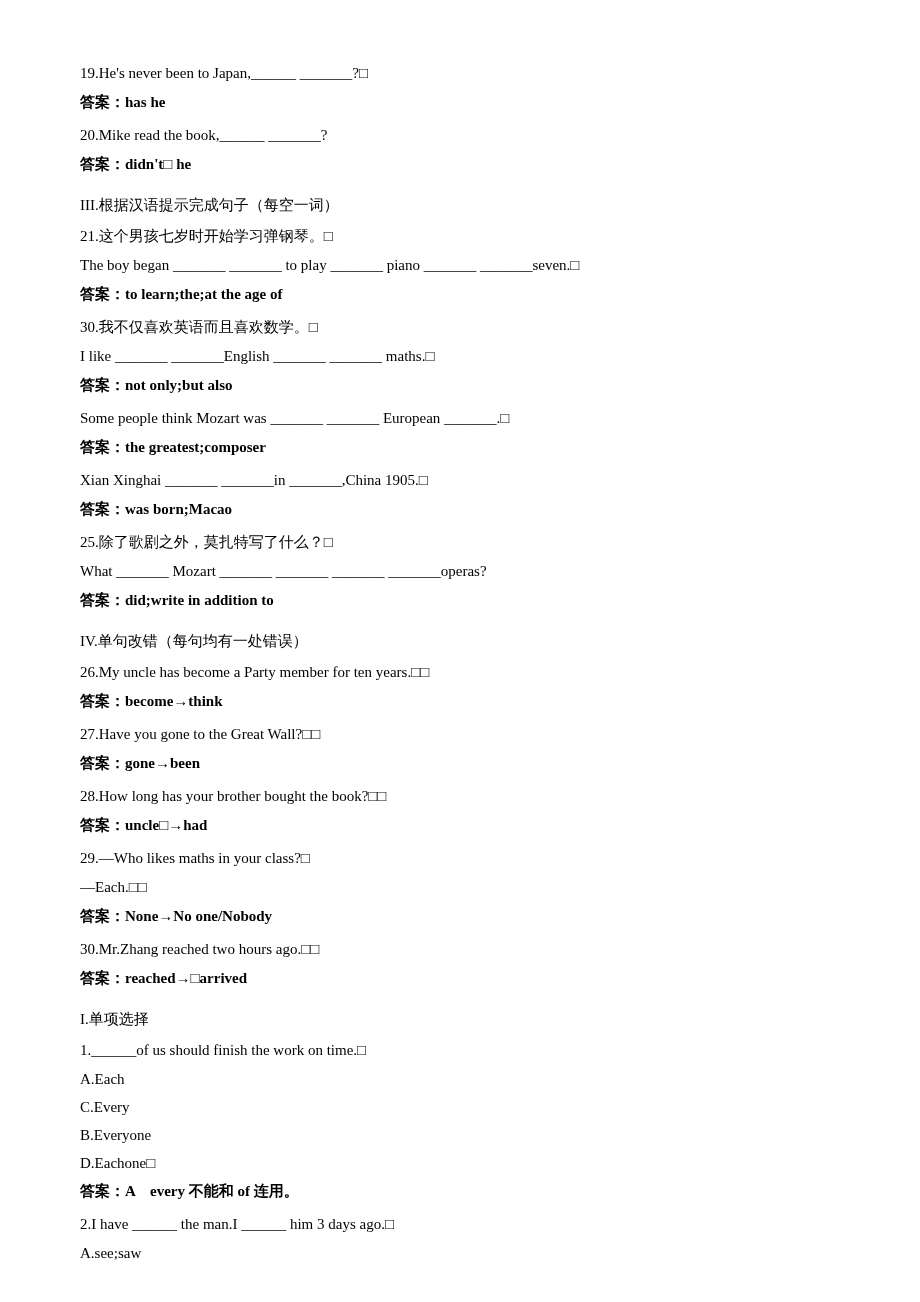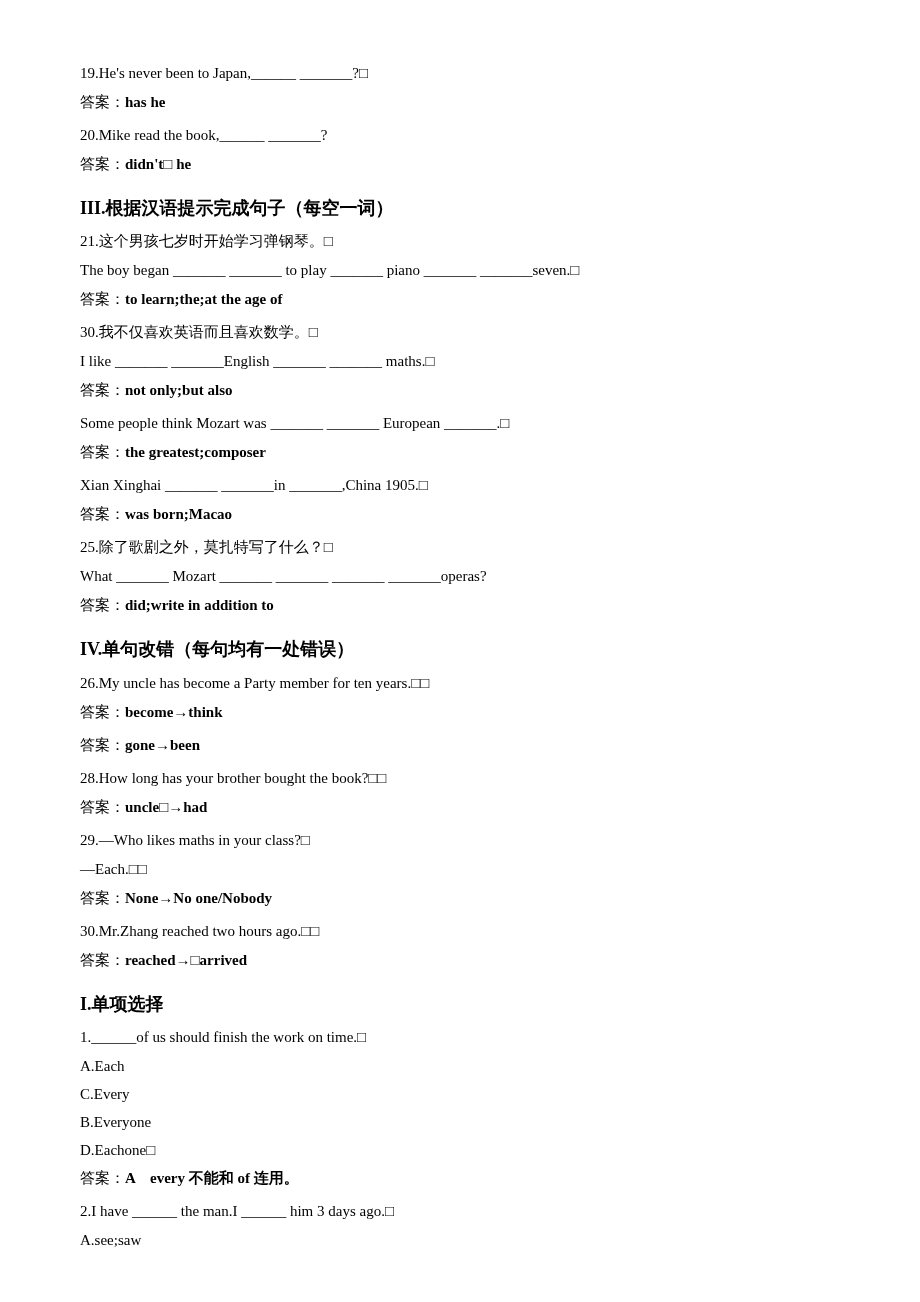--- a/index.html
+++ b/index.html
@@ -11,34 +11,34 @@
       background: #ffffff;
       font-family: "SimSun", "宋体", serif;
       font-size: 15px;
       color: #000000;
       width: 920px;
       min-height: 1302px;
       padding: 60px 80px 60px 80px;
       line-height: 1.8;
     }
     .section-title {
-      font-weight: bold;
-      font-size: 18px;
+      font-weight: normal;
+      font-size: 15px;
       margin-top: 14px;
       margin-bottom: 4px;
     }
     .question-line {
       margin-bottom: 2px;
     }
     .answer-line {
       font-weight: bold;
       margin-bottom: 6px;
     }
     .answer-label {
-      font-weight: normal;
+      font-weight: bold;
     }
     .option-line {
       margin-left: 0px;
       margin-bottom: 1px;
     }
   </style>
 </head>
 <body>
 
 <div>
@@ -109,20 +109,23 @@
     <span>IV.单句改错（每句均有一处错误）</span>
   </div>
 
   <div class="question-line">
     <span>26.My uncle has become a Party member for ten years.□□</span>
   </div>
   <div class="answer-line">
     <span class="answer-label">答案：</span><span>become→think</span>
   </div>
 
+  <div class="question-line">
+    <span>27.Have you gone to the Great Wall?□□</span>
+  </div>
   <div class="answer-line">
     <span class="answer-label">答案：</span><span>gone→been</span>
   </div>
 
   <div class="question-line">
     <span>28.How long has your brother bought the book?□□</span>
   </div>
   <div class="answer-line">
     <span class="answer-label">答案：</span><span>uncle□→had</span>
   </div>

